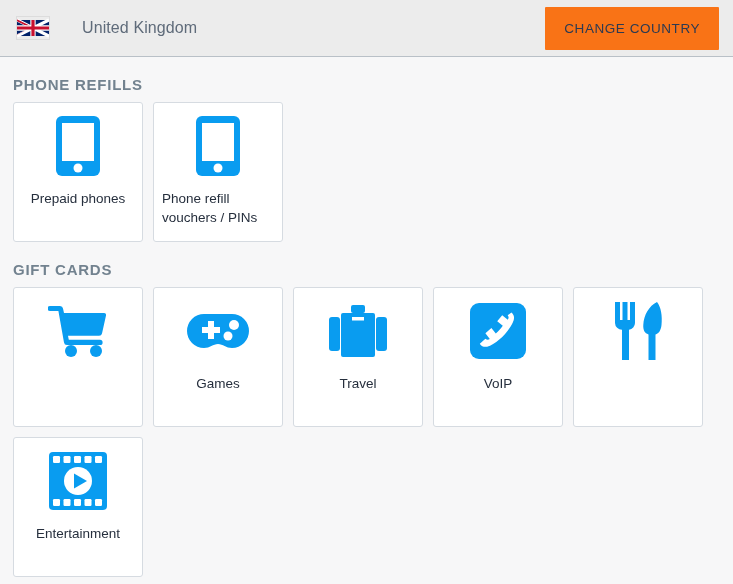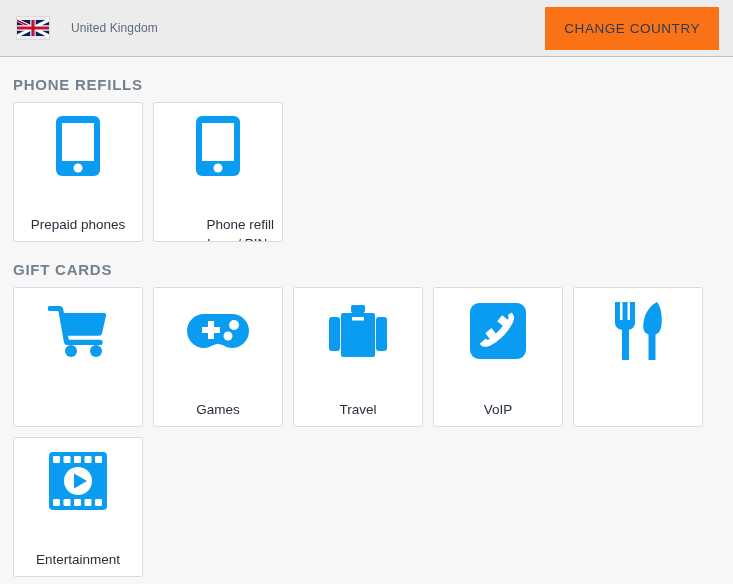--- a/index.html
+++ b/index.html
@@ -27,22 +27,22 @@
   }
   .flag {
     width: 34px;
     height: 24px;
     flex: 0 0 auto;
     display: block;
     border: 1px solid #dcdcdc;
     box-sizing: border-box;
   }
   .country-name {
-    margin-left: 21px;
-    font-size: 12px;
+    margin-left: 32px;
+    font-size: 16px;
     color: #5f6b7a;
     letter-spacing: .1px;
     white-space: nowrap;
   }
   .header-spacer { flex: 1 1 auto; }
   .change-country-btn {
     background: #f97316;
     border: none;
     outline: none;
     color: #2c3a52;
@@ -99,28 +99,27 @@
     align-items: center;
     justify-content: center;
     flex: 0 0 auto;
   }
   .card-icon svg { display: block; }
   .card-label {
     flex: 1 1 auto;
     display: flex;
     align-items: flex-start;
     justify-content: center;
-    text-align: right;
+    text-align: left;
     font-size: 13.5px;
     line-height: 19px;
     color: #262f3d;
     padding: 0 8px;
     box-sizing: border-box;
     width: 100%;
-    margin-top: 26px;
   }
 </style>
 </head>
 <body>
 
 <div class="header">
   <svg class="flag" viewBox="0 0 60 30">
     <rect width="60" height="30" fill="#012169"></rect>
     <path d="M0,0 L60,30 M60,0 L0,30" stroke="#FFFFFF" stroke-width="6"></path>
     <path d="M0,0 L60,30 M60,0 L0,30" stroke="#C8102E" stroke-width="4" clip-path="polygon(0 0, 30 15, 0 30, 0 0)"></path>

